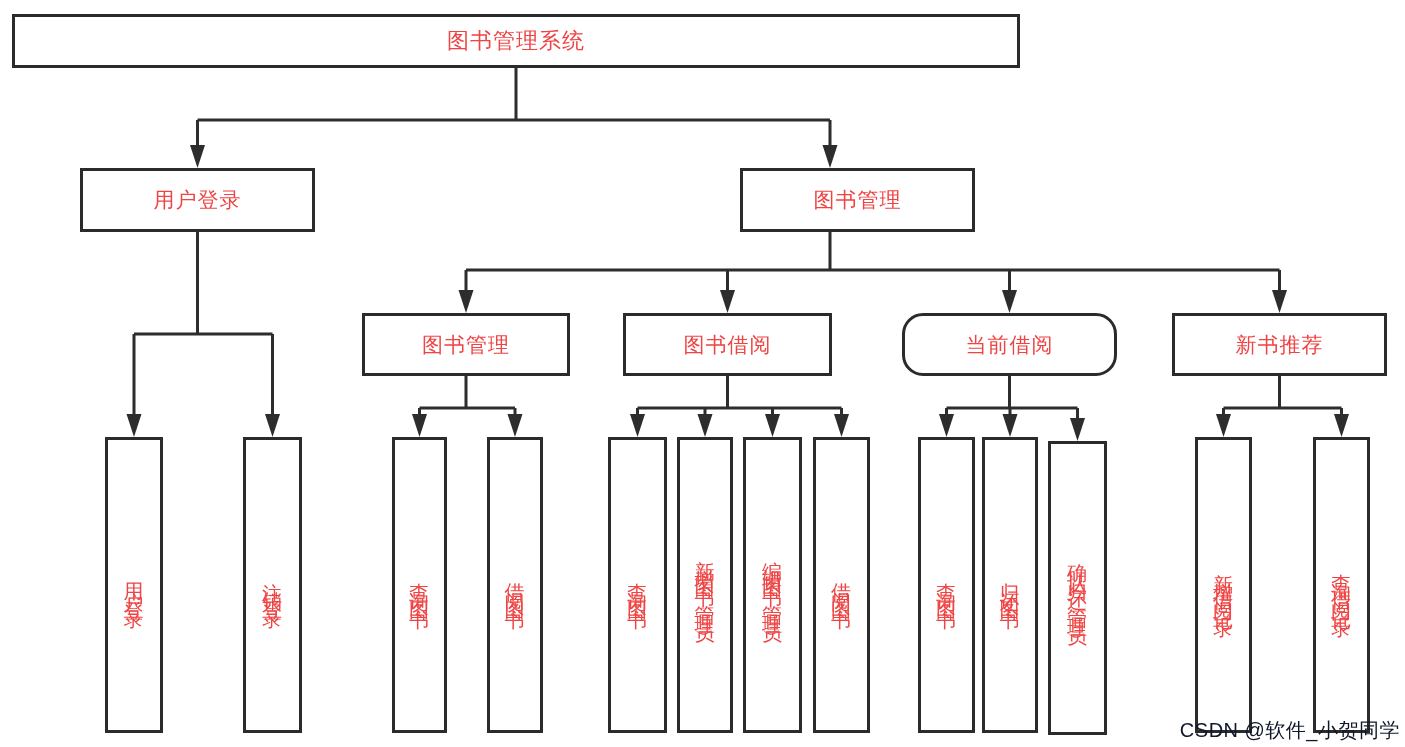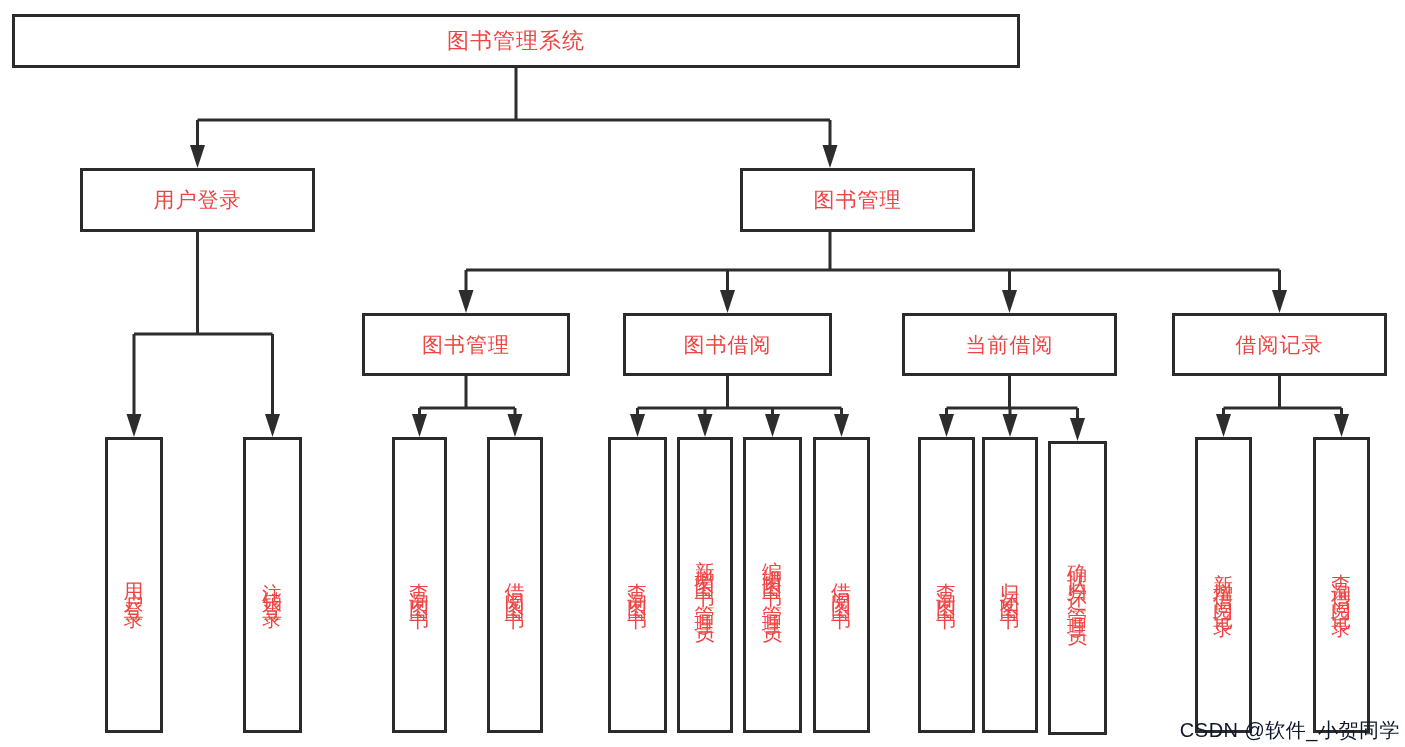--- a/index.html
+++ b/index.html
@@ -106,25 +106,25 @@
   <div class="node" style="left:740px; top:168px; width:235px; height:64px;text-align:right;">
     <span>图书管理</span>
   </div>
 
   <div class="node" style="left:362px; top:313px; width:208px; height:63px;">
     <span>图书管理</span>
   </div>
   <div class="node" style="left:623px; top:313px; width:209px; height:63px;">
     <span>图书借阅</span>
   </div>
-  <div class="node" style="left:902px; top:313px; width:215px; height:63px;">
+  <div class="node" style="left:902px; top:313px; width:215px; height:63px;border-radius:21px;">
     <span>当前借阅</span>
   </div>
   <div class="node" style="left:1172px; top:313px; width:215px; height:63px;">
-    <span>借阅记录</span>
+    <span>新书推荐</span>
   </div>
 
   <div class="node v" style="left:105px; top:437px; width:58px; height:296px;">
     <span>用户登录</span>
   </div>
   <div class="node v" style="left:243px; top:437px; width:59px; height:296px;">
     <span>注销登录</span>
   </div>
 
   <div class="node v" style="left:392px; top:437px; width:55px; height:296px;">

